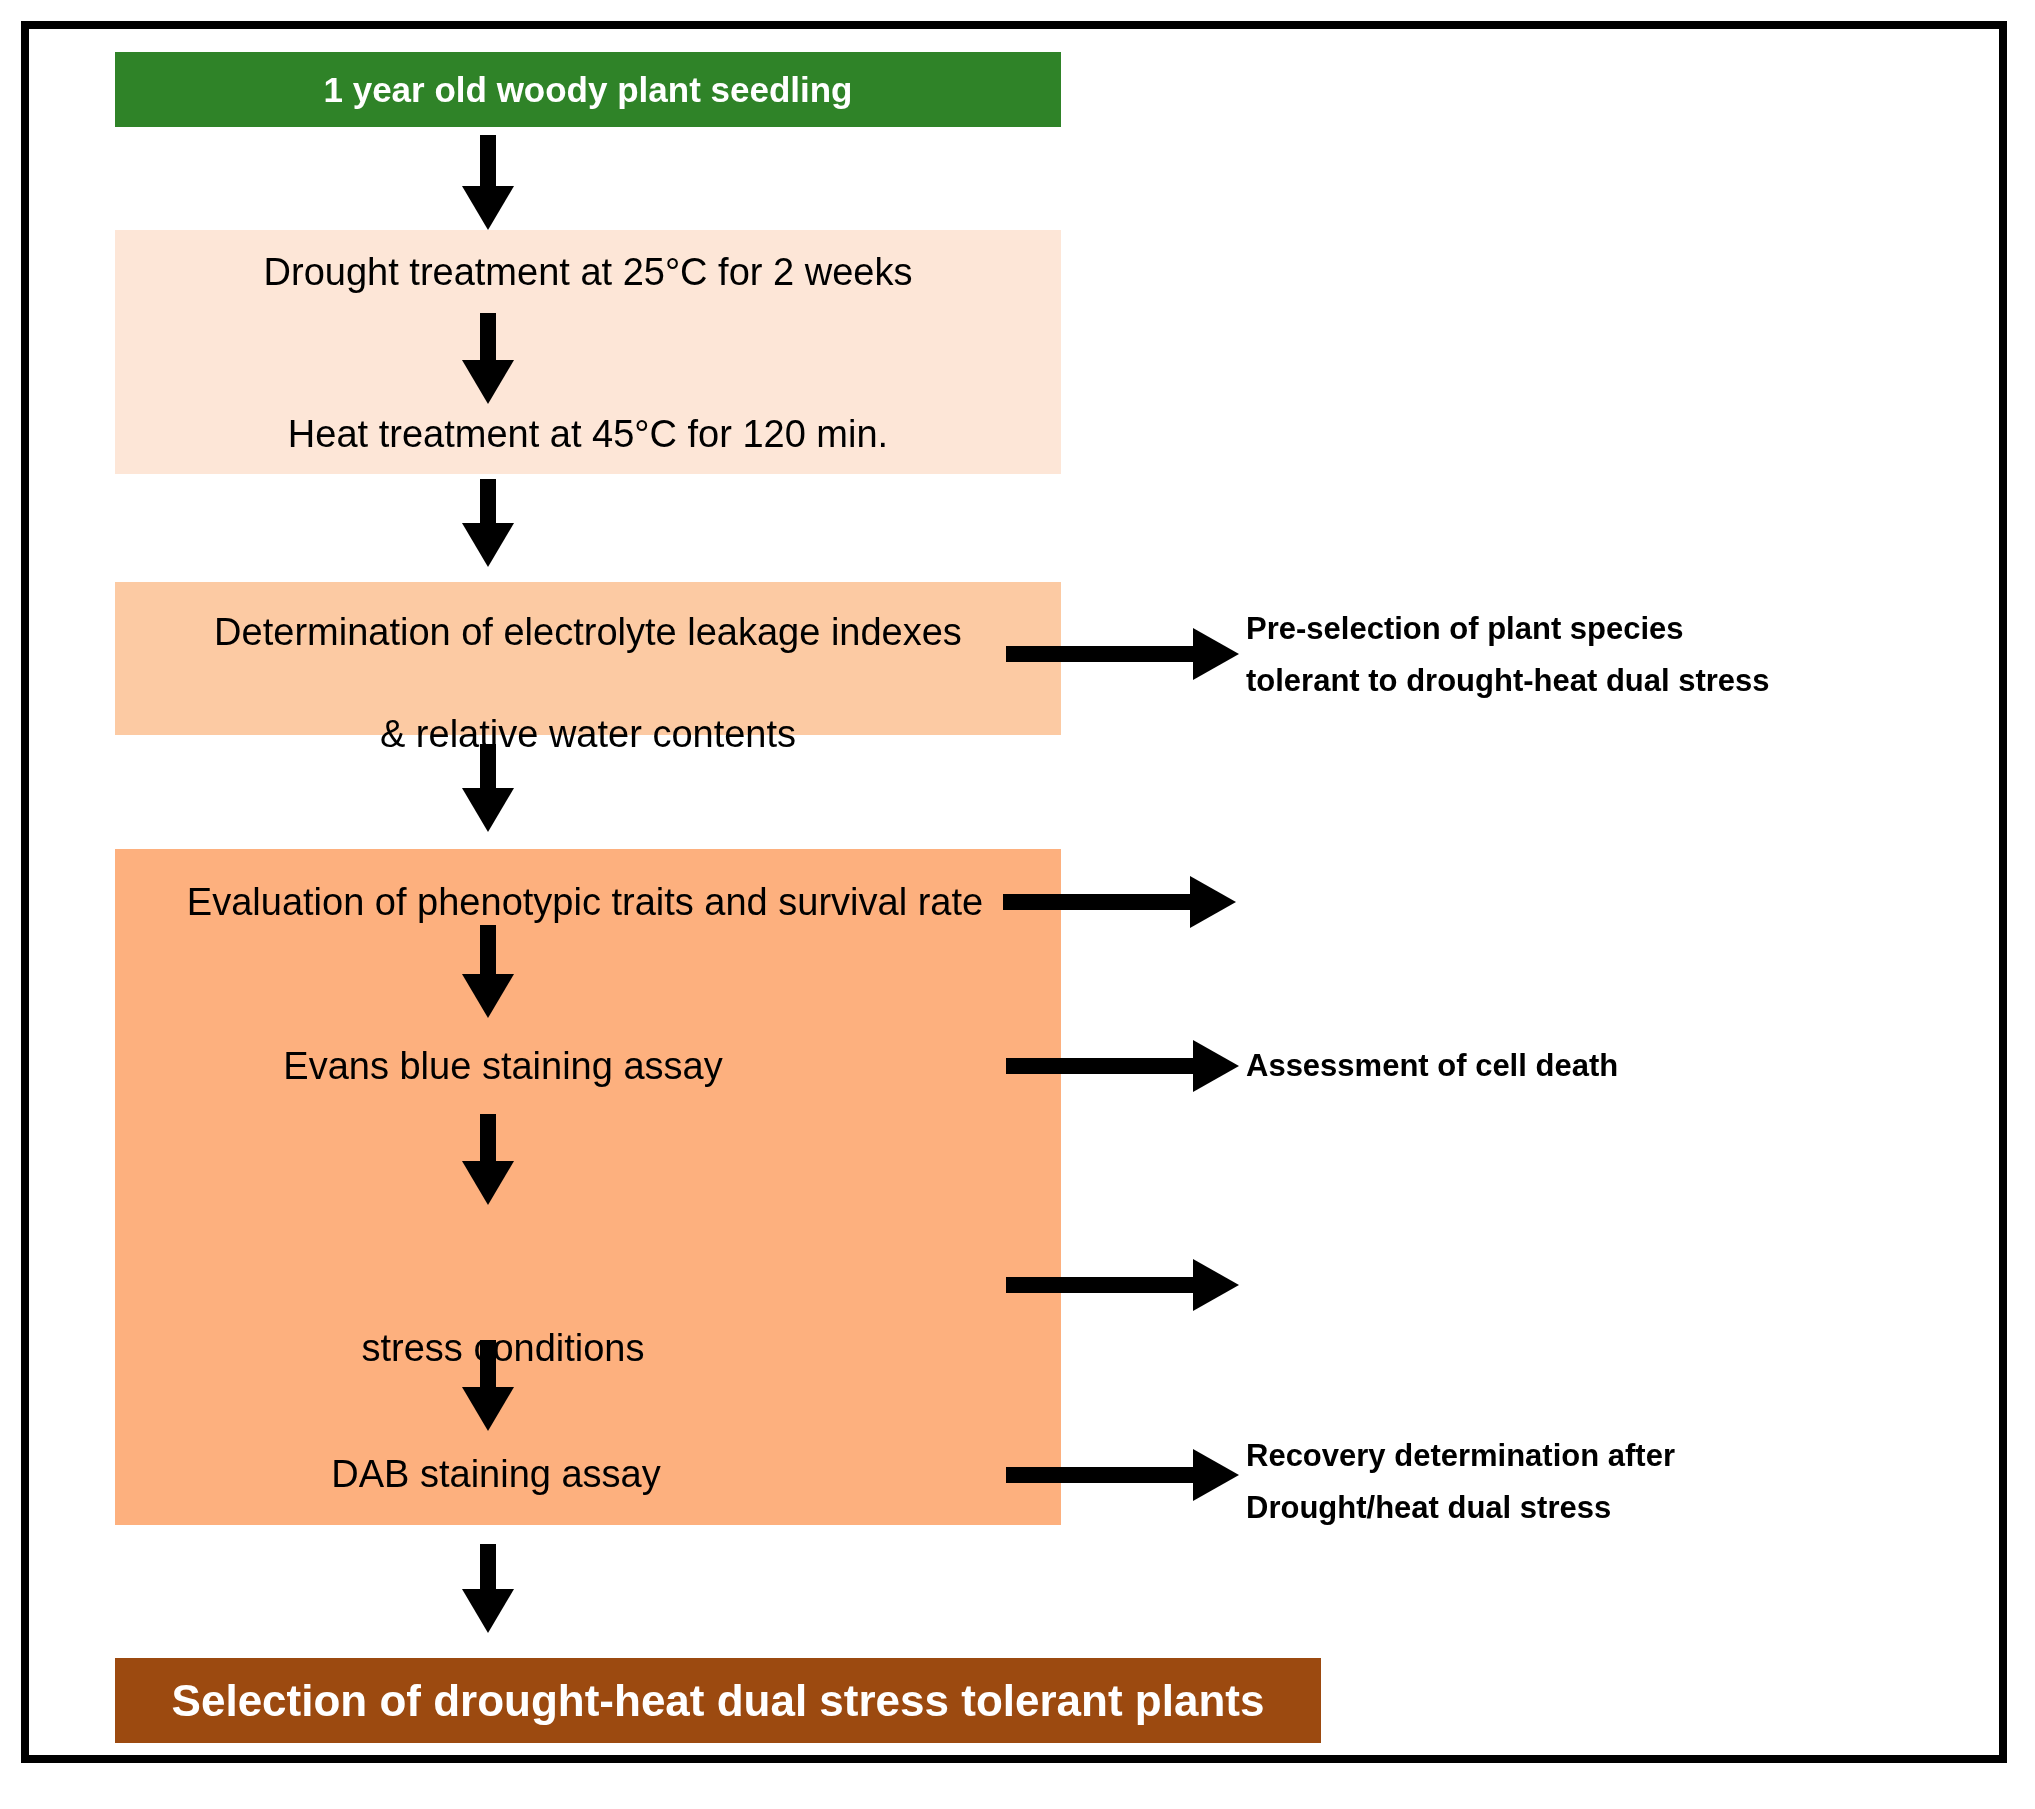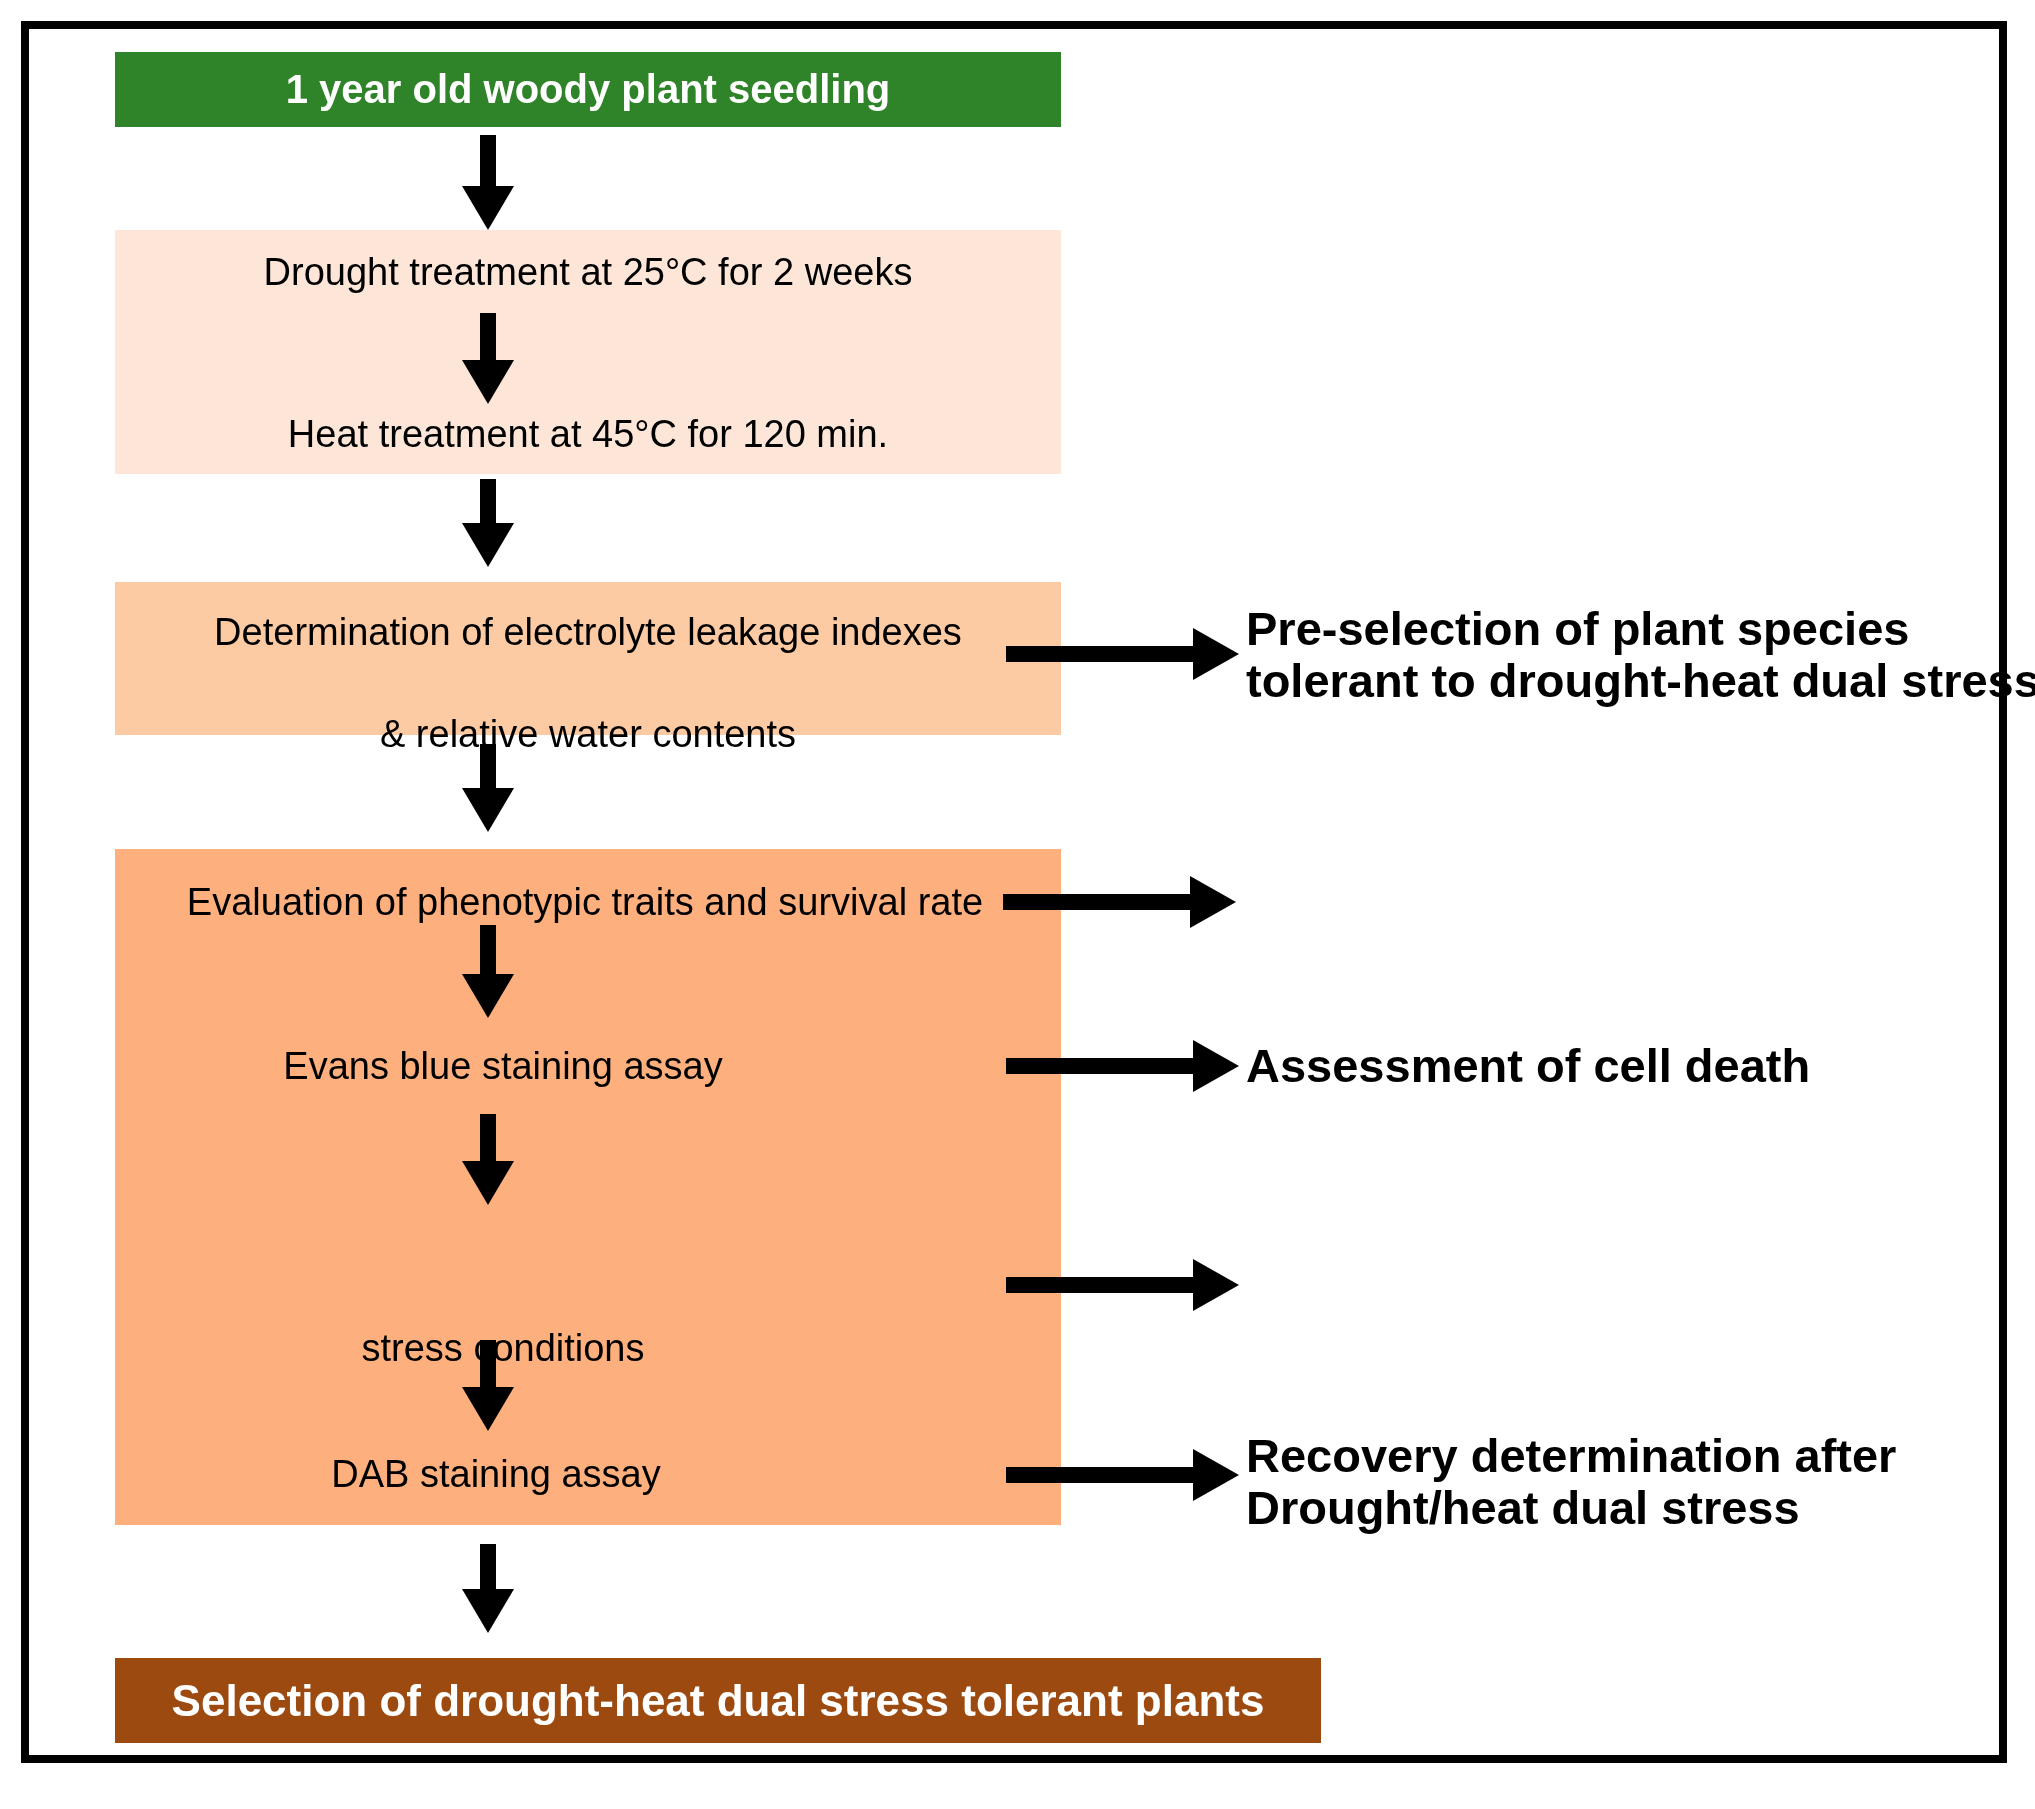--- a/index.html
+++ b/index.html
@@ -38,30 +38,30 @@
   }
   .flow-label.two-line { white-space: pre-line; }
   .heading {
     position: absolute;
     font-weight: bold;
     color: #ffffff;
     text-align: center;
     white-space: nowrap;
   }
   .seedling-heading {
-    font-size: 40px;
+    font-size: 35px;
   }
   .selection-heading {
     font-size: 44px;
   }
   .annotation {
     position: absolute;
     left: 1246px;
     width: 770px;
-    font-size: 47px;
+    font-size: 31px;
     line-height: 52px;
     font-weight: bold;
     color: #000000;
     text-align: left;
     white-space: nowrap;
   }
   
   .v-arrow {
     position: absolute;
     width: 52px;

